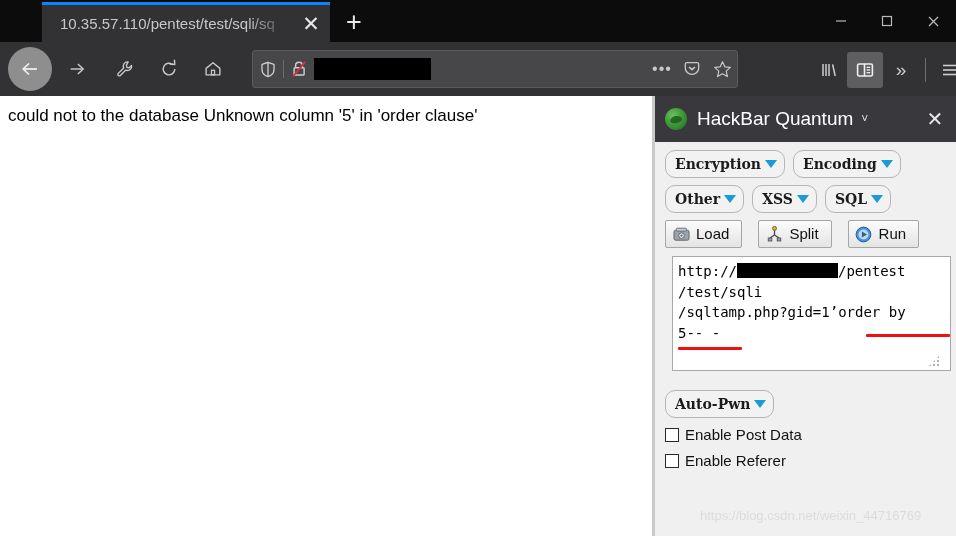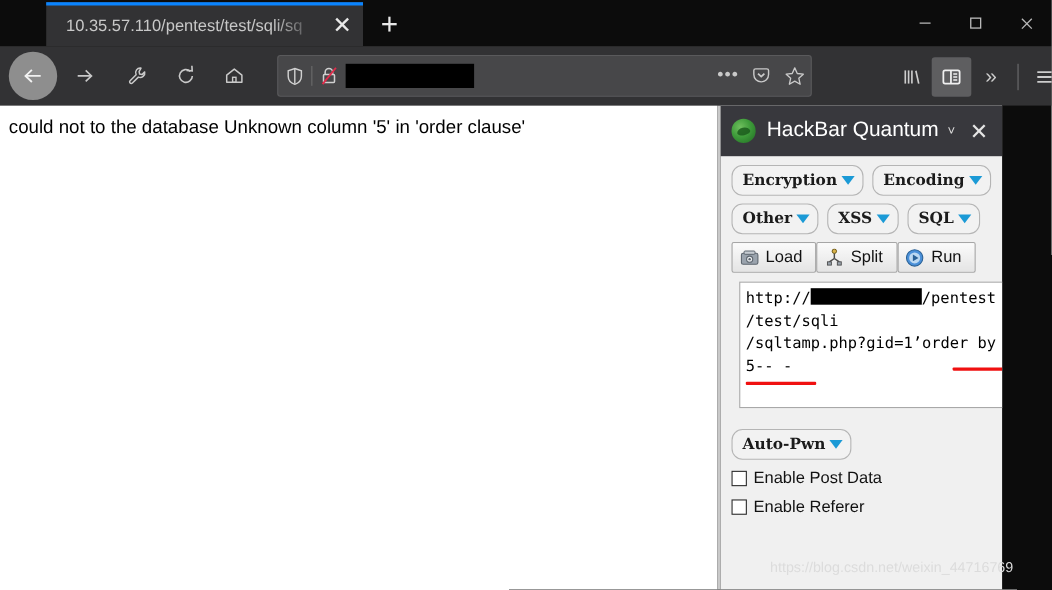--- a/index.html
+++ b/index.html
@@ -87,21 +87,21 @@
   }
   .page-text{
     position:absolute;left:8px;top:8px;right:13px;
     color:#000;font-size:17px;line-height:24px;
   }
 
   .divider{position:absolute;left:652px;top:96px;width:3px;height:440px;background:#c9c9c9;}
 
   
   .sidebar{
-    position:absolute;left:655px;top:96px;width:256px;height:440px;
+    position:absolute;left:655px;top:96px;width:301px;height:440px;
     background:#f0f0f0;overflow:hidden;
   }
   .sb-header{
     height:46px;background:#38383d;display:flex;align-items:center;padding:0 6px 0 10px;
     box-sizing:border-box;
   }
   .sb-logo{
     width:22px;height:22px;border-radius:50%;flex:0 0 auto;margin-right:10px;
     background:radial-gradient(circle at 36% 34%, #6fbf5e 0%, #3e9b3a 45%, #1f6b22 100%);
     position:relative;overflow:hidden;
@@ -124,21 +124,21 @@
     font-family:"DejaVu Serif", serif;
     font-weight:bold;font-size:14px;color:#1b1b1b;line-height:18px;
     box-sizing:border-box;
   }
   .hbbtn .tri{
     display:inline-block;width:0;height:0;margin-left:4px;
     border-left:6px solid transparent;border-right:6px solid transparent;
     border-top:8px solid #1b9ad6;
   }
 
-  .toolrow{display:flex;gap:0;margin:4px 0 8px 0;}
+  .toolrow{display:flex;gap:16px;margin:4px 0 8px 0;}
   .toolbtn{
     background:linear-gradient(#fbfbfb,#e4e4e4);
     border:1px solid #a6a6a6;border-radius:2px;
     padding:3px 12px 3px 6px;display:inline-flex;align-items:center;gap:6px;
     font-size:15px;color:#111;line-height:20px;box-sizing:border-box;
   }
   .ticon{width:18px;height:18px;flex:0 0 auto;display:flex;align-items:center;justify-content:center;}
 
   .ta-wrap{position:relative;width:279px;}
   .hb-textarea{

